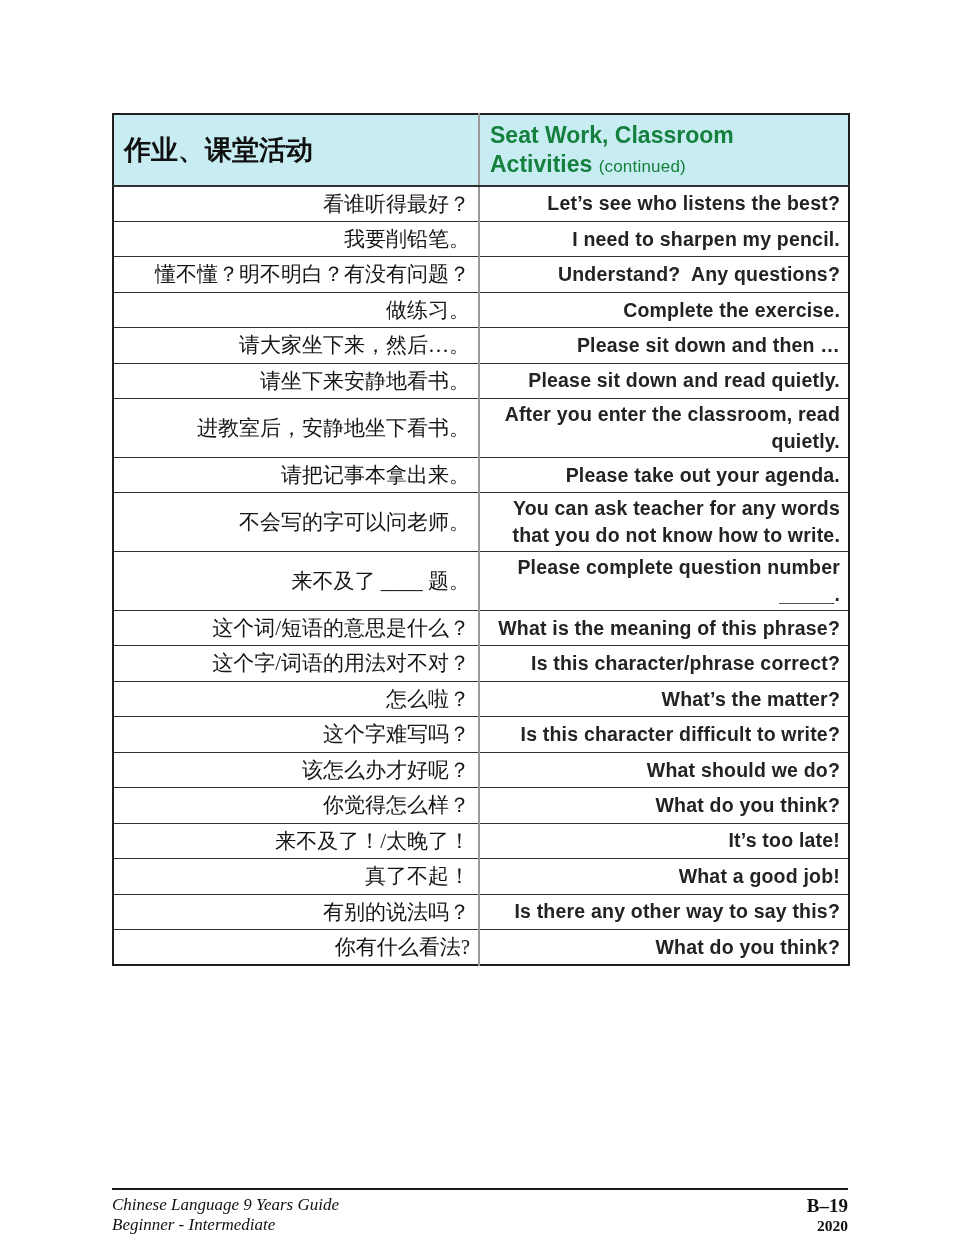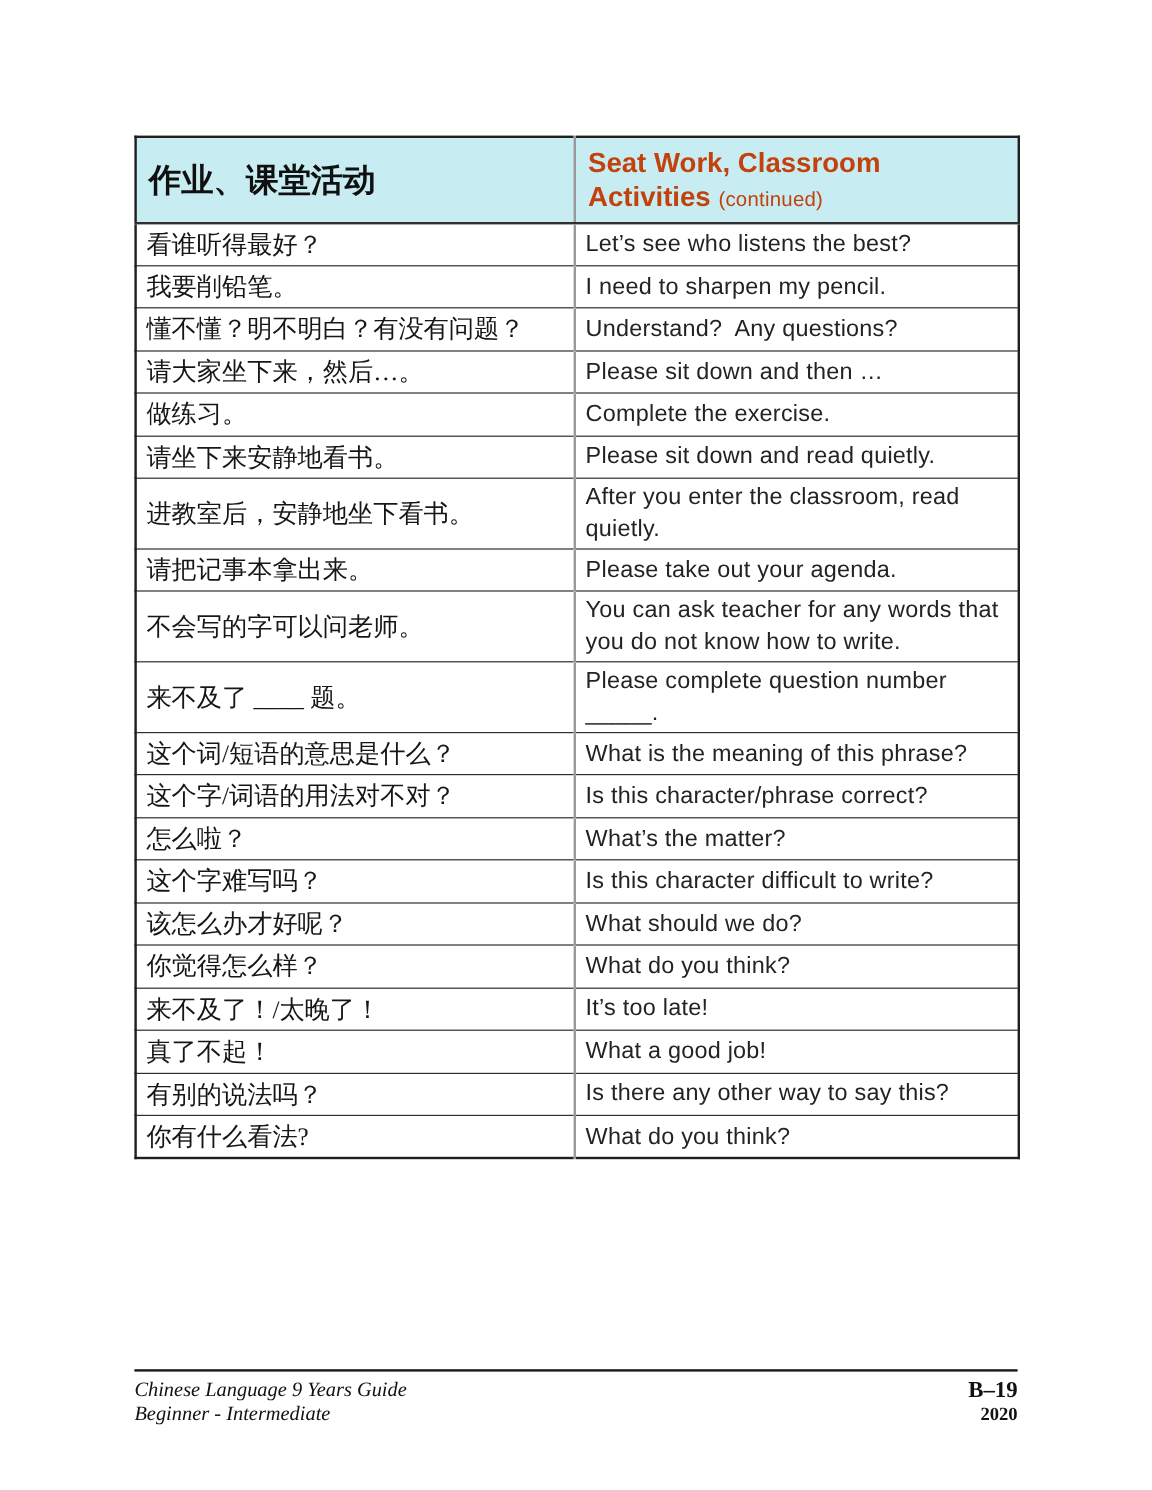--- a/index.html
+++ b/index.html
@@ -31,52 +31,54 @@
   th.h-zh {
     font-family: "Liberation Serif", "DejaVu Serif", serif;
     font-weight: 600;
     font-size: 27px;
     color: #101010;
   }
   th.h-en {
     border-left: 2px solid var(--divider, #999999);
     font-size: 23px;
     font-weight: 700;
-    color: #c2410c;
+    color: #15803d;
     line-height: 1.25;
     margin-left: 43px;
   }
   th.h-en .note {
     font-weight: 400;
     font-size: 17px;
     letter-spacing: 0.2px;
   }
   .phrase-table td {
     border-top: 1.7px solid var(--grid-dark, #2f2f2f);
     vertical-align: middle;
     padding: 2px 8px;
+    text-align: right;
   }
   td.zh {
     font-family: "Liberation Serif", "DejaVu Serif", serif;
     font-size: 21px;
     line-height: 1.45;
     color: #161616;
   }
   td.en {
     border-left: 2px solid var(--divider, #999999);
     font-size: 19.5px;
     line-height: 1.38;
     letter-spacing: 0.2px;
     color: #232323;
     white-space: pre-wrap;
+    font-weight: bold;
   }
   .footer {
     position: absolute;
     left: 112px;
-    top: 1141px;
+    top: 1188px;
     width: 736px;
     border-top: 2.5px solid #1a1a1a;
     padding-top: 5px;
     display: flex;
     justify-content: space-between;
     align-items: flex-start;
   }
   .footer .left {
     font-family: "Liberation Serif", "DejaVu Serif", serif;
     font-style: italic;
@@ -118,26 +120,26 @@
       </tr>
       <tr>
         <td class="zh">我要削铅笔。</td>
         <td class="en">I need to sharpen my pencil.</td>
       </tr>
       <tr>
         <td class="zh">懂不懂？明不明白？有没有问题？</td>
         <td class="en">Understand?  Any questions?</td>
       </tr>
       <tr>
+        <td class="zh">做练习。</td>
+        <td class="en">Complete the exercise.</td>
+      </tr>
+      <tr>
         <td class="zh">请大家坐下来，然后…。</td>
         <td class="en">Please sit down and then …</td>
-      </tr>
-      <tr>
-        <td class="zh">做练习。</td>
-        <td class="en">Complete the exercise.</td>
       </tr>
       <tr>
         <td class="zh">请坐下来安静地看书。</td>
         <td class="en">Please sit down and read quietly.</td>
       </tr>
       <tr>
         <td class="zh">进教室后，安静地坐下看书。</td>
         <td class="en">After you enter the classroom, read quietly.</td>
       </tr>
       <tr>

